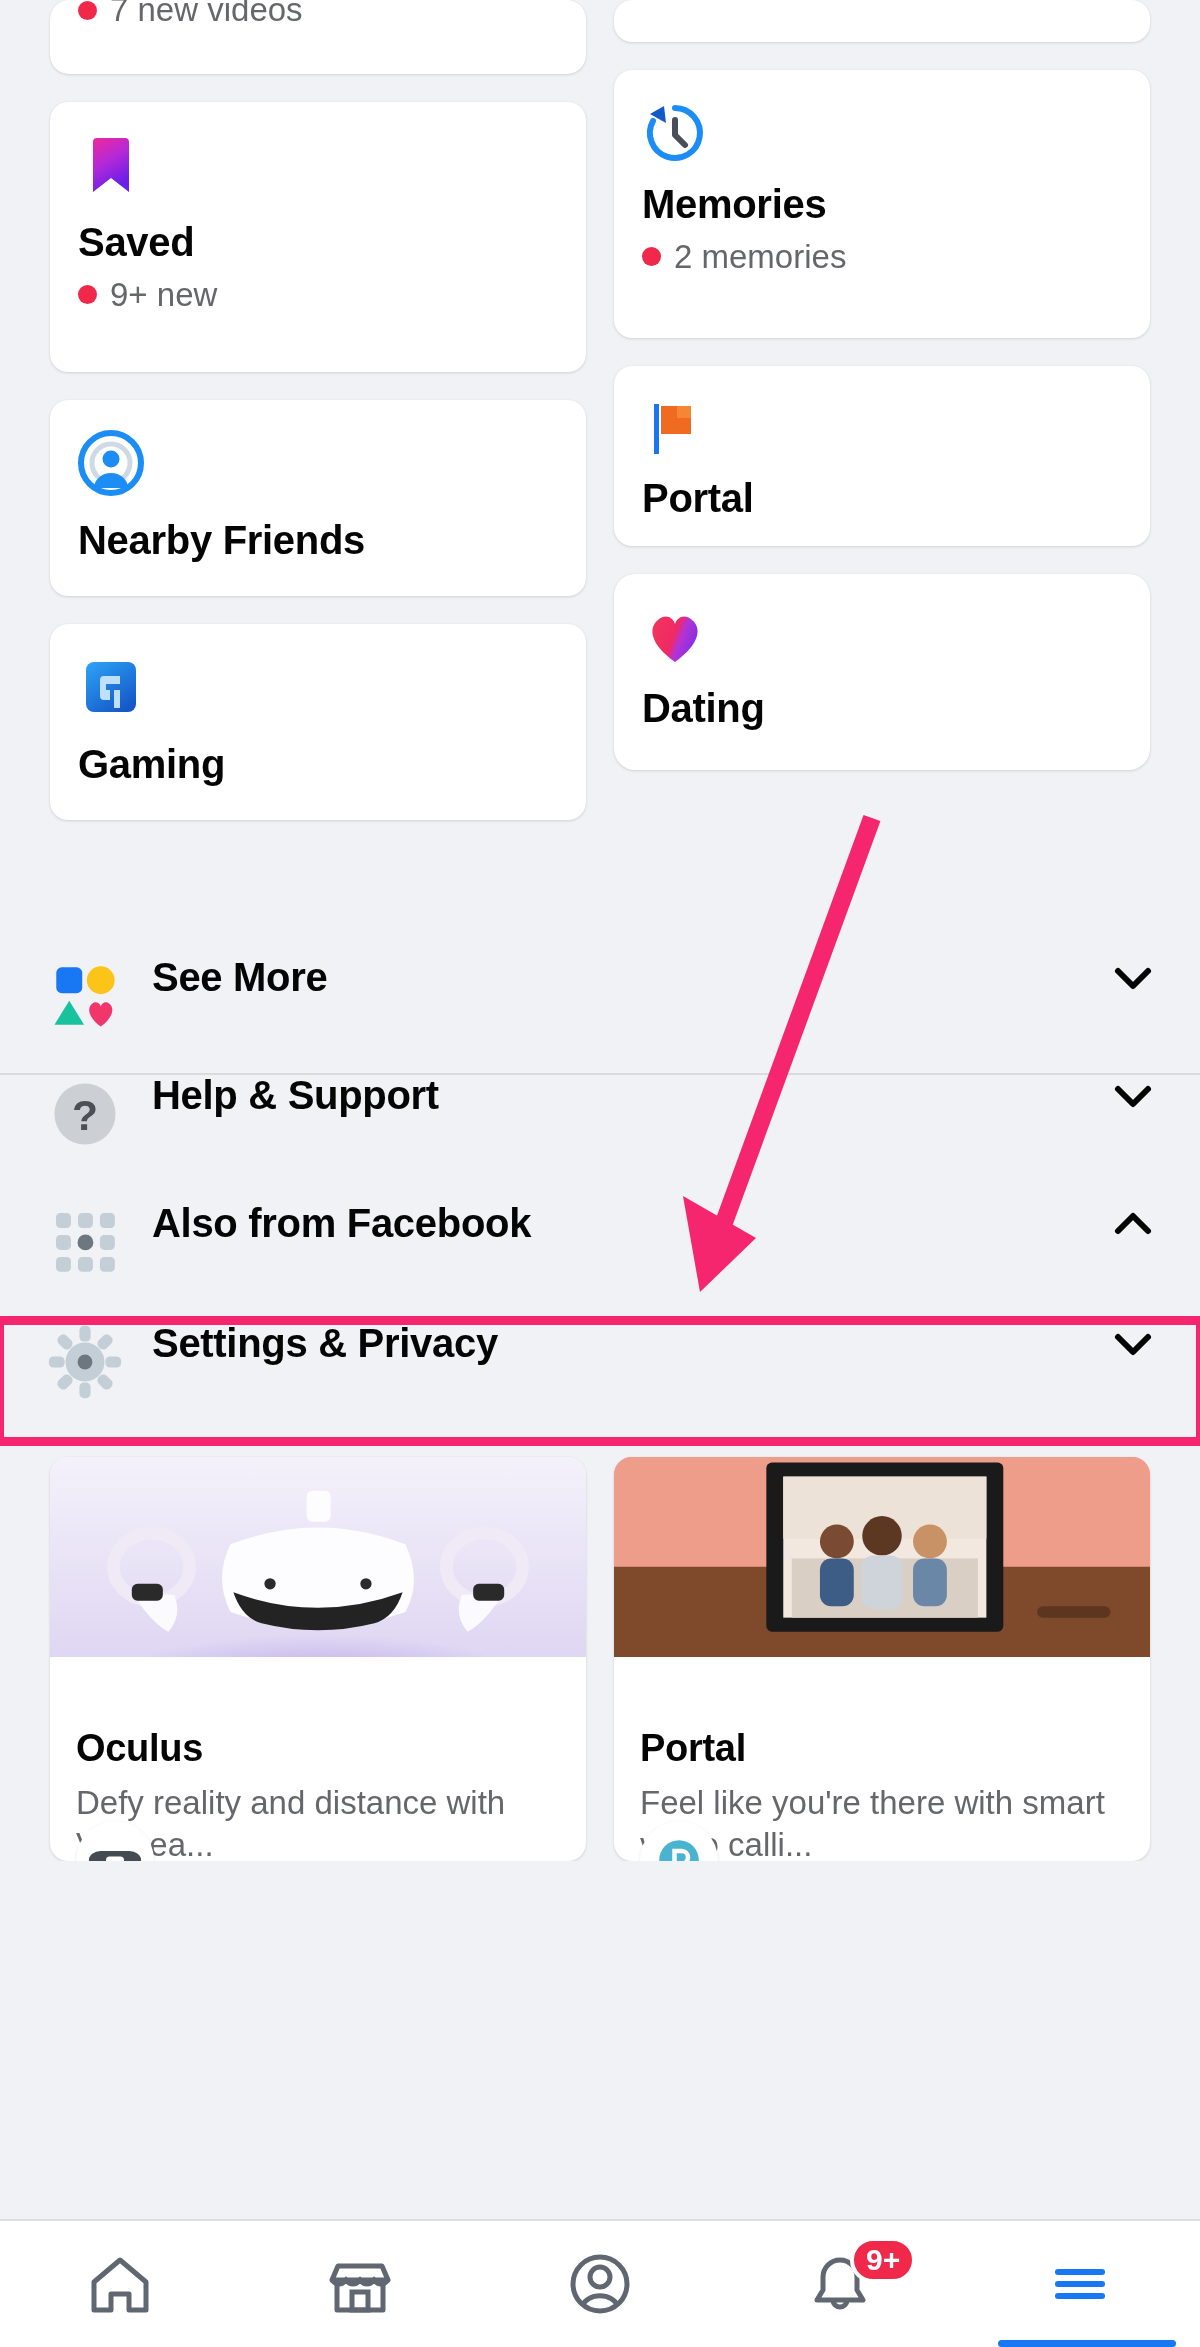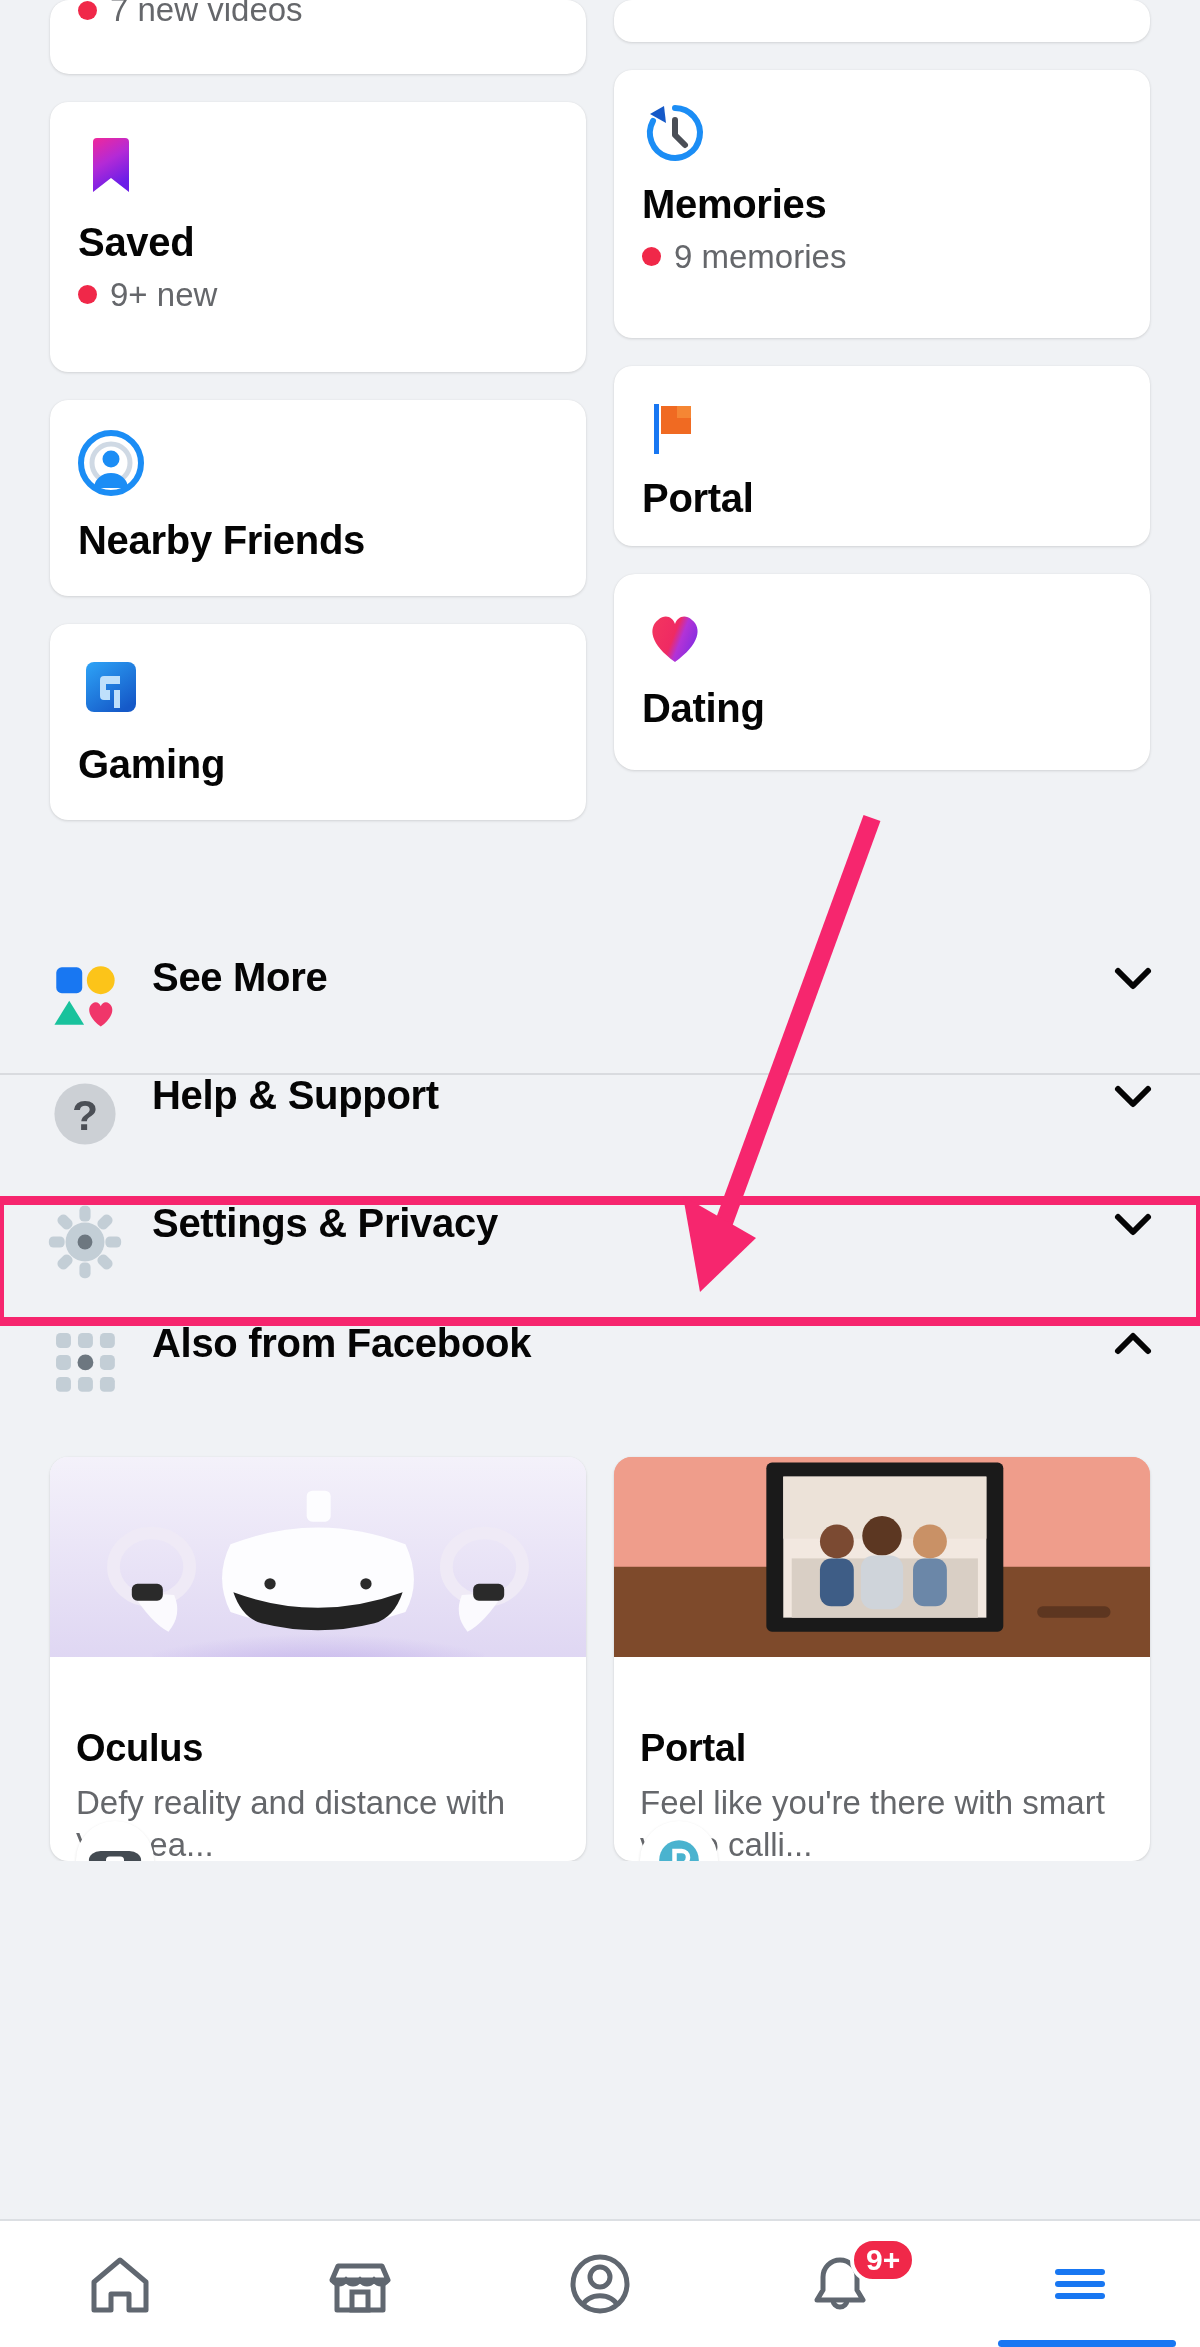--- a/index.html
+++ b/index.html
@@ -202,21 +202,21 @@
           <span class="tile-icon" style="margin-bottom:16px;">
             <svg viewBox="0 0 66 66" width="66" height="66">
               <path d="M33 8 a25 25 0 1 1 -22 13" fill="none" stroke="#1b8df5" stroke-width="6" stroke-linecap="round"></path>
               <path d="M22 6 L8 14 L24 23 Z" fill="#1559c8"></path>
               <path d="M33 20 v15 l10 10" fill="none" stroke="#4a4e56" stroke-width="6" stroke-linecap="round" stroke-linejoin="round"></path>
             </svg>
           </span>
           <div class="tile-title">Memories</div>
           <div class="tile-sub">
             <span class="dot"></span>
-            <span>9 memories</span>
+            <span>2 memories</span>
           </div>
         </div>
 
         <div class="tile" style="height:180px;">
           <span class="tile-icon" style="margin-bottom:14px;">
             <svg viewBox="0 0 66 66" width="66" height="66">
               <rect x="12" y="8" width="5" height="50" fill="#1877f2"></rect>
               <path d="M19 10 h16 v12 h14 v16 h-30 z" fill="#f06a22"></path>
               <path d="M35 10 h14 v12 h-14 z" fill="#f58634"></path>
             </svg>
@@ -268,20 +268,44 @@
       <span class="row-icon">
         <svg viewBox="0 0 82 82" width="76" height="76">
           <circle cx="41" cy="41" r="33" fill="#ccd0d5"></circle>
           <text x="41" y="58" font-family="Liberation Sans, sans-serif" font-size="46" font-weight="700" fill="#4b4f56" text-anchor="middle">?</text>
         </svg>
       </span>
       <span class="row-label">Help &amp; Support</span>
       <span class="chev">
         <svg viewBox="0 0 46 46" width="46" height="46">
           <path d="M8 16 L23 31 L38 16" fill="none" stroke="#050505" stroke-width="6" stroke-linecap="round" stroke-linejoin="round"></path>
+        </svg>
+      </span>
+    </div>
+
+    <div class="row" style="height:120px;">
+      <span class="row-icon">
+        <svg viewBox="0 0 82 82" width="72" height="72">
+          <g fill="#c3ced6">
+            <rect x="8" y="8" width="17" height="17" rx="5"></rect>
+            <rect x="33" y="8" width="17" height="17" rx="5"></rect>
+            <rect x="58" y="8" width="17" height="17" rx="5"></rect>
+            <rect x="8" y="33" width="17" height="17" rx="5"></rect>
+            <rect x="58" y="33" width="17" height="17" rx="5"></rect>
+            <rect x="8" y="58" width="17" height="17" rx="5"></rect>
+            <rect x="33" y="58" width="17" height="17" rx="5"></rect>
+            <rect x="58" y="58" width="17" height="17" rx="5"></rect>
+          </g>
+          <circle cx="41.5" cy="41.5" r="9" fill="#6d7780"></circle>
+        </svg>
+      </span>
+      <span class="row-label">Also from Facebook</span>
+      <span class="chev">
+        <svg viewBox="0 0 46 46" width="46" height="46">
+          <path d="M8 30 L23 15 L38 30" fill="none" stroke="#050505" stroke-width="6" stroke-linecap="round" stroke-linejoin="round"></path>
         </svg>
       </span>
     </div>
 
     <div class="row highlighted">
       <span class="row-icon">
         <svg viewBox="0 0 82 82" width="76" height="76">
           <g fill="#c3ced6">
             <circle cx="41" cy="41" r="21"></circle>
             <g>
@@ -295,44 +319,20 @@
               <rect x="63" y="35" width="17" height="12" rx="5" transform="rotate(45 41 41)"></rect>
             </g>
           </g>
           <circle cx="41" cy="41" r="8" fill="#6d7780"></circle>
         </svg>
       </span>
       <span class="row-label">Settings &amp; Privacy</span>
       <span class="chev">
         <svg viewBox="0 0 46 46" width="46" height="46">
           <path d="M8 16 L23 31 L38 16" fill="none" stroke="#050505" stroke-width="6" stroke-linecap="round" stroke-linejoin="round"></path>
-        </svg>
-      </span>
-    </div>
-
-    <div class="row" style="height:120px;">
-      <span class="row-icon">
-        <svg viewBox="0 0 82 82" width="72" height="72">
-          <g fill="#c3ced6">
-            <rect x="8" y="8" width="17" height="17" rx="5"></rect>
-            <rect x="33" y="8" width="17" height="17" rx="5"></rect>
-            <rect x="58" y="8" width="17" height="17" rx="5"></rect>
-            <rect x="8" y="33" width="17" height="17" rx="5"></rect>
-            <rect x="58" y="33" width="17" height="17" rx="5"></rect>
-            <rect x="8" y="58" width="17" height="17" rx="5"></rect>
-            <rect x="33" y="58" width="17" height="17" rx="5"></rect>
-            <rect x="58" y="58" width="17" height="17" rx="5"></rect>
-          </g>
-          <circle cx="41.5" cy="41.5" r="9" fill="#6d7780"></circle>
-        </svg>
-      </span>
-      <span class="row-label">Also from Facebook</span>
-      <span class="chev">
-        <svg viewBox="0 0 46 46" width="46" height="46">
-          <path d="M8 30 L23 15 L38 30" fill="none" stroke="#050505" stroke-width="6" stroke-linecap="round" stroke-linejoin="round"></path>
         </svg>
       </span>
     </div>
   </div>
 
   <div class="afb">
 
     <div class="afb-card">
       <div class="afb-hero hero-oculus">
         <svg viewBox="0 0 380 170" width="100%" height="100%" preserveAspectRatio="xMidYMid slice">

